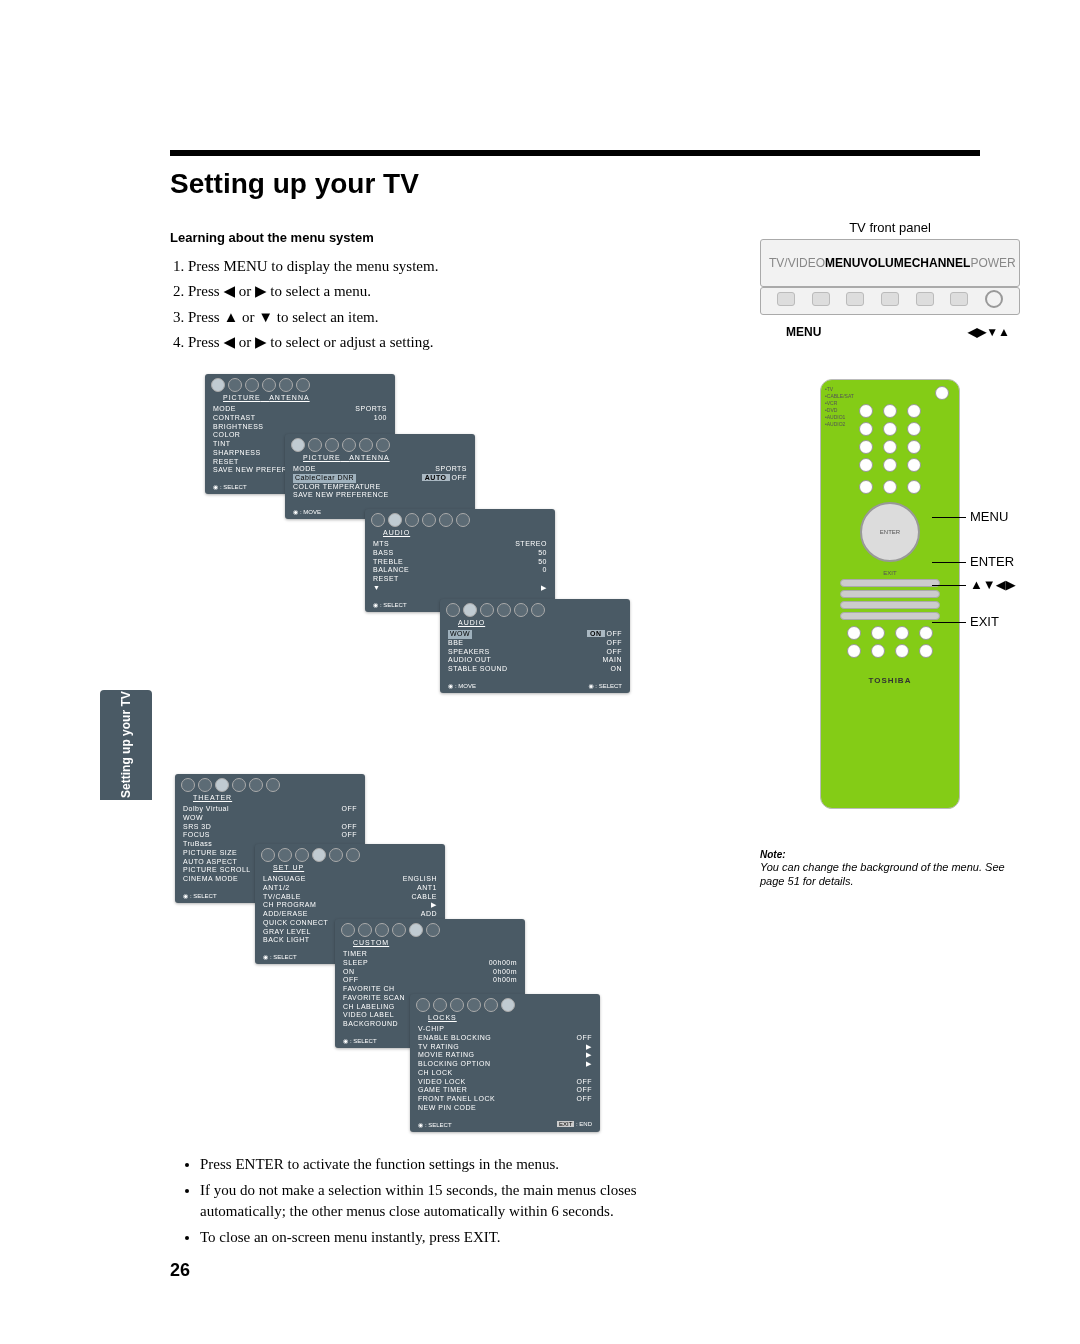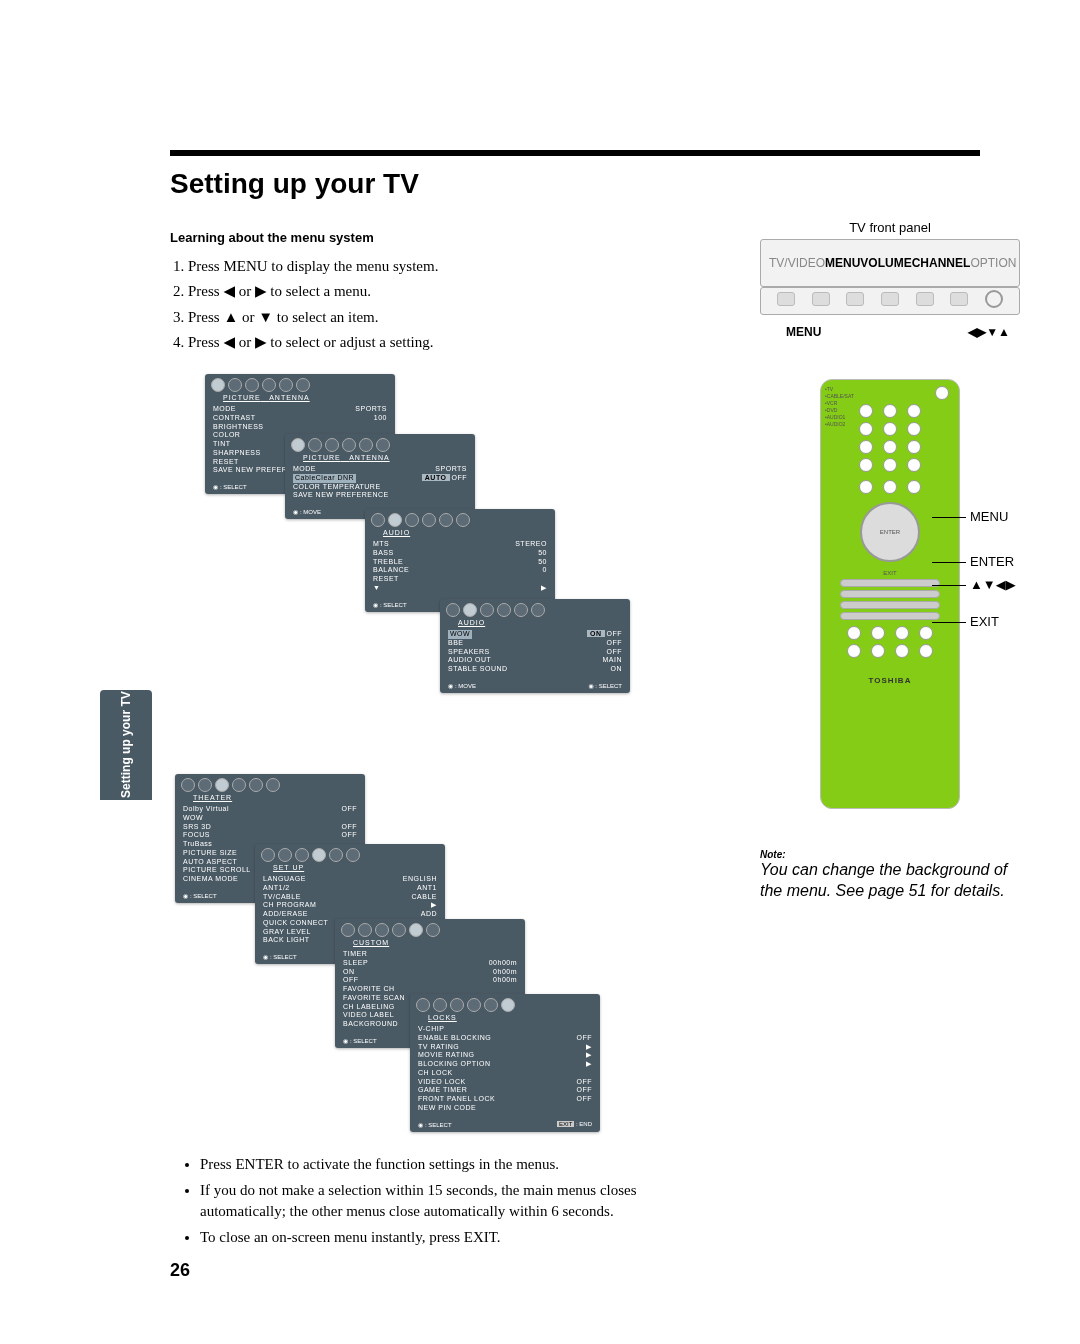--- a/index.html
+++ b/index.html
@@ -34,21 +34,21 @@
   .remote .circle { width:14px;height:14px;border:1px solid #999;border-radius:50%;display:inline-block;background:#fff; }
   .remote .row { display:flex; justify-content:center; gap:10px; margin-top:4px; }
   .remote .navpad { width:60px;height:60px;border:2px solid #999;border-radius:50%;margin:8px auto;position:relative;background:#dcdcdc; }
   .remote .navpad::after { content:"ENTER"; position:absolute; left:50%; top:50%; transform:translate(-50%,-50%); font-size:6px; }
   .remote .bar { width:100px;height:8px;background:#ccc;border:1px solid #aaa;border-radius:4px;margin:3px auto; }
   .remote .brand { text-align:center; font-size:8px; font-weight:bold; color:#333; margin-top:18px; letter-spacing:1px; }
   .callout { position:absolute; font-size:13px; left:210px; }
   .callout::before { content:""; position:absolute; right:100%; top:50%; width:34px; height:1px; background:#000; margin-right:4px; }
   .note { margin-top: 40px; }
   .note-h { font-size:10px; font-weight:bold; font-style:italic; }
-  .note-b { font-size:16px; font-style:italic; line-height:1.3; }
+  .note-b { font-size:11px; font-style:italic; line-height:1.3; }
   .side-tab { position:absolute; left:100px; top:690px; width:52px; height:110px; background:#4a5a65; color:#fff; font-size:12px; font-weight:bold; display:flex; align-items:center; justify-content:center; text-align:center; border-radius:4px 4px 0 0; }
   .side-tab-inner { transform: rotate(-90deg); white-space:nowrap; line-height:1.1; }
   .page-num { position:absolute; left:170px; top:1260px; font-size:18px; font-weight:bold; }
   .hl { background:#9fb1bd; color:#000; padding:0 2px; }
   .onoff { background:#aab8c2; color:#000; font-weight:bold; padding:0 3px; margin-right:2px; }
 </style>
 </head>
 <body>
 
 <div class="page">
@@ -370,21 +370,21 @@
   </ul>
 </div>
 
 <div class="right-col">
   <div class="fp-label">TV front panel</div>
   <div class="front-panel">
     <span>TV/VIDEO</span>
     <span style="color:#000;font-weight:bold">MENU</span>
     <span style="color:#000;font-weight:bold">VOLUME</span>
     <span style="color:#000;font-weight:bold">CHANNEL</span>
-    <span>OPTION</span>
+    <span>POWER</span>
   </div>
   <div class="front-panel" style="height:auto;padding:2px 8px 6px;justify-content:space-around;">
     <span class="fp-btn"></span>
     <span class="fp-btn"></span>
     <span class="fp-btn"></span>
     <span class="fp-btn"></span>
     <span class="fp-btn"></span>
     <span class="fp-btn"></span>
     <span class="fp-power"></span>
   </div>

